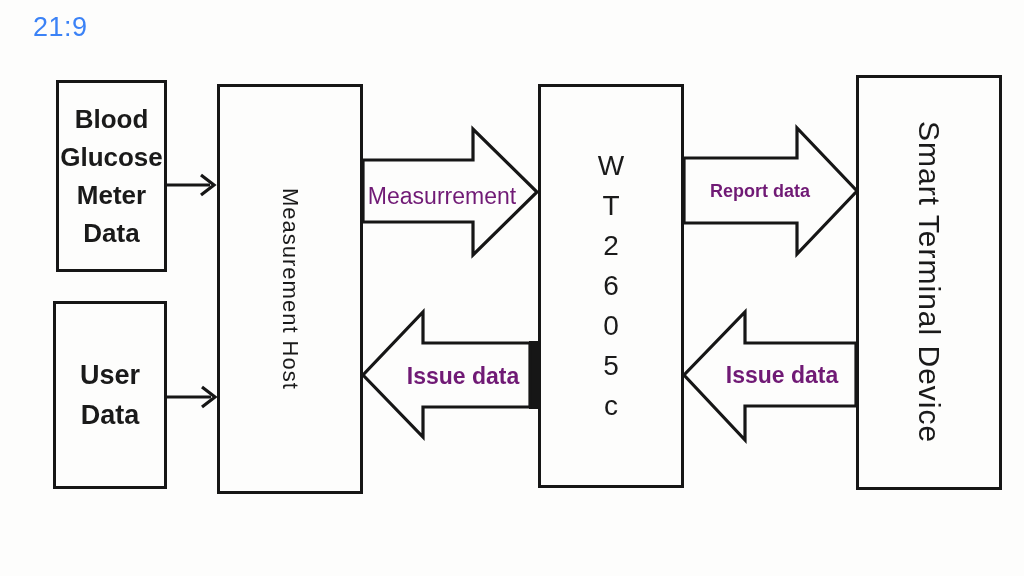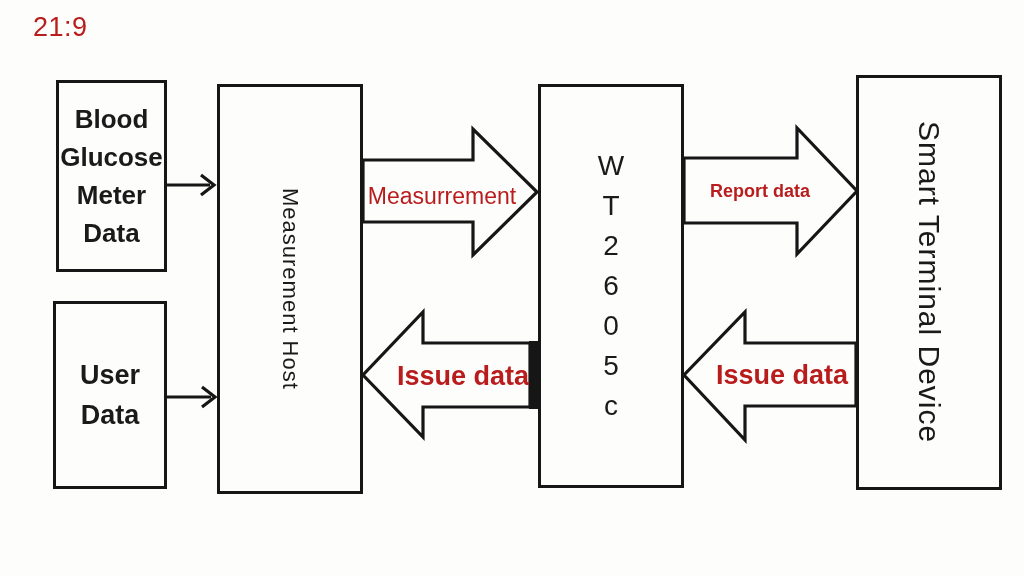--- a/index.html
+++ b/index.html
@@ -14,21 +14,21 @@
     overflow: hidden;
   }
 
   .aspect-label {
     position: absolute;
     left: 33px;
     top: 12px;
     font-size: 27px;
     font-weight: 400;
     letter-spacing: 0.5px;
-    color: #b91c1c;
+    color: #3b82f6;
   }
 
   .node {
     position: absolute;
     border: 3px solid #161616;
     background: #fdfdfc;
     display: flex;
     align-items: center;
     justify-content: center;
     text-align: center;
@@ -85,26 +85,26 @@
     position: absolute;
     left: 0; top: 0;
     width: 1024px; height: 576px;
     pointer-events: none;
   }
 
   .arrow-label {
     position: absolute;
     transform: translate(-50%, -50%);
     white-space: nowrap;
-    color: #b91c1c;
+    color: #701a75;
     background: transparent;
   }
   .lbl-measurement { font-size: 23px; font-weight: 400; }
   .lbl-report      { font-size: 18px; font-weight: 700; }
-  .lbl-issue       { font-size: 27px; font-weight: 700; }
+  .lbl-issue       { font-size: 23px; font-weight: 700; }
 </style>
 </head>
 <body>
 
 <div class="stage">
 
   <div class="aspect-label">21:9</div>
 
   <svg class="arrow-layer" width="1024" height="576" viewBox="0 0 1024 576" fill="none" stroke="#161616" stroke-width="3.2" stroke-linejoin="miter">
 

